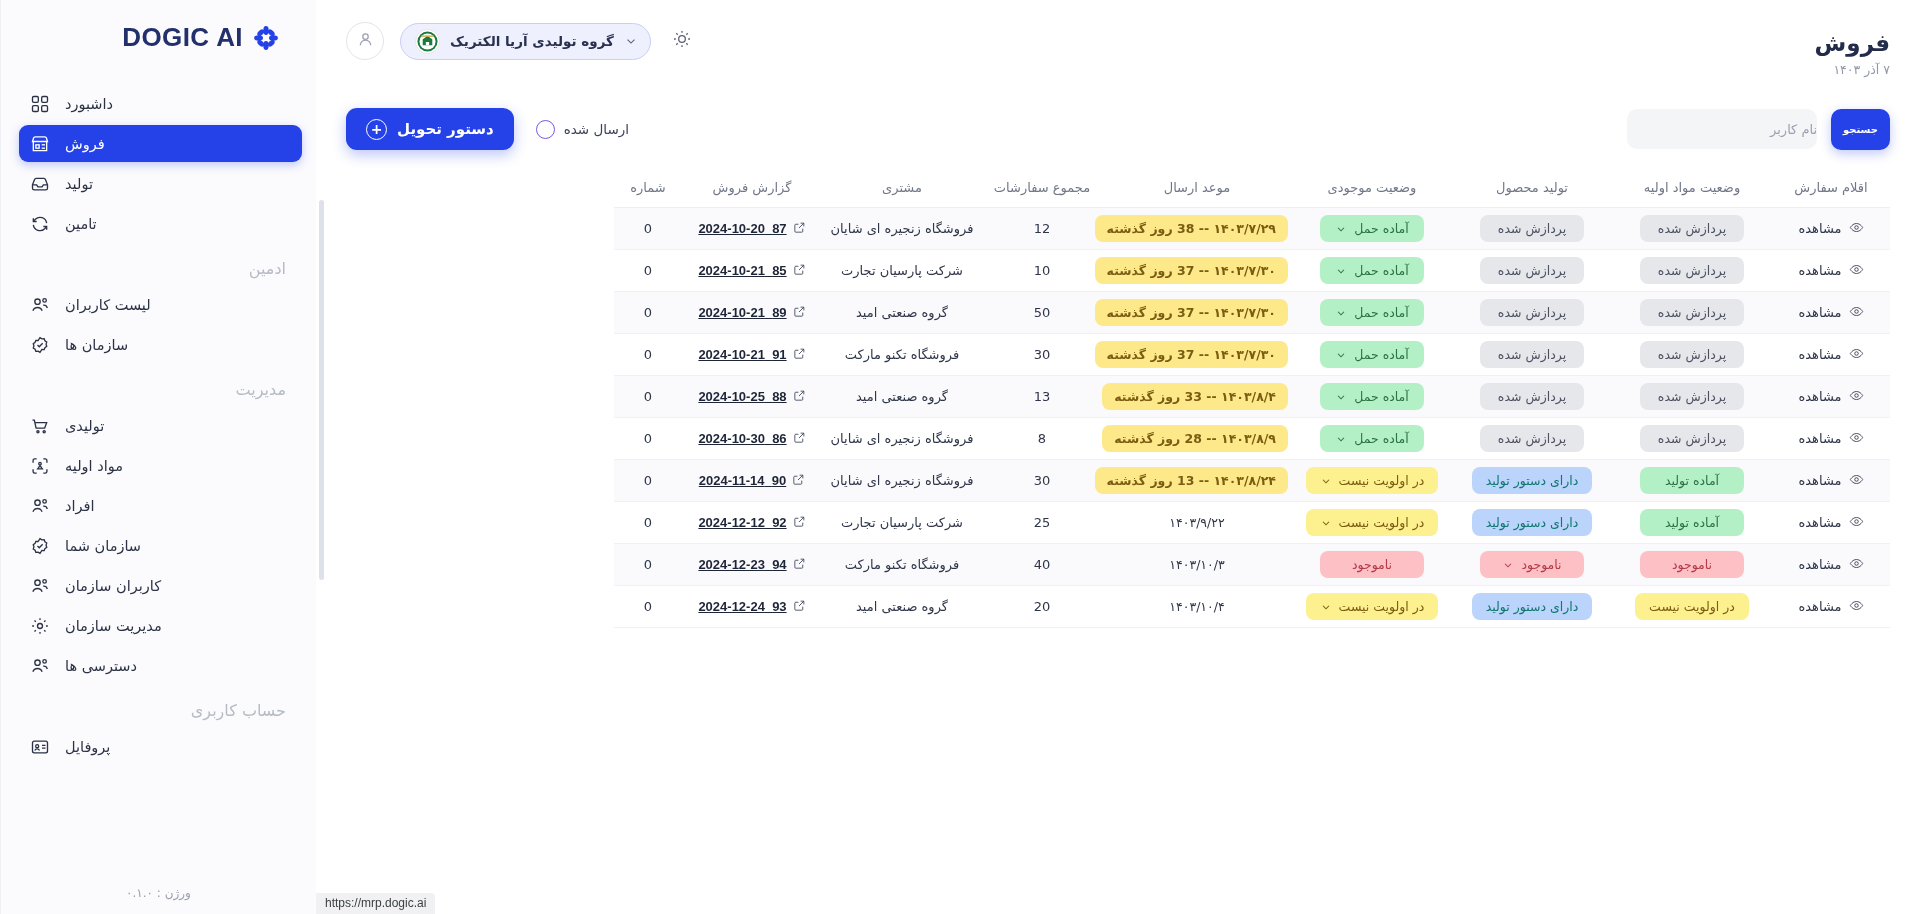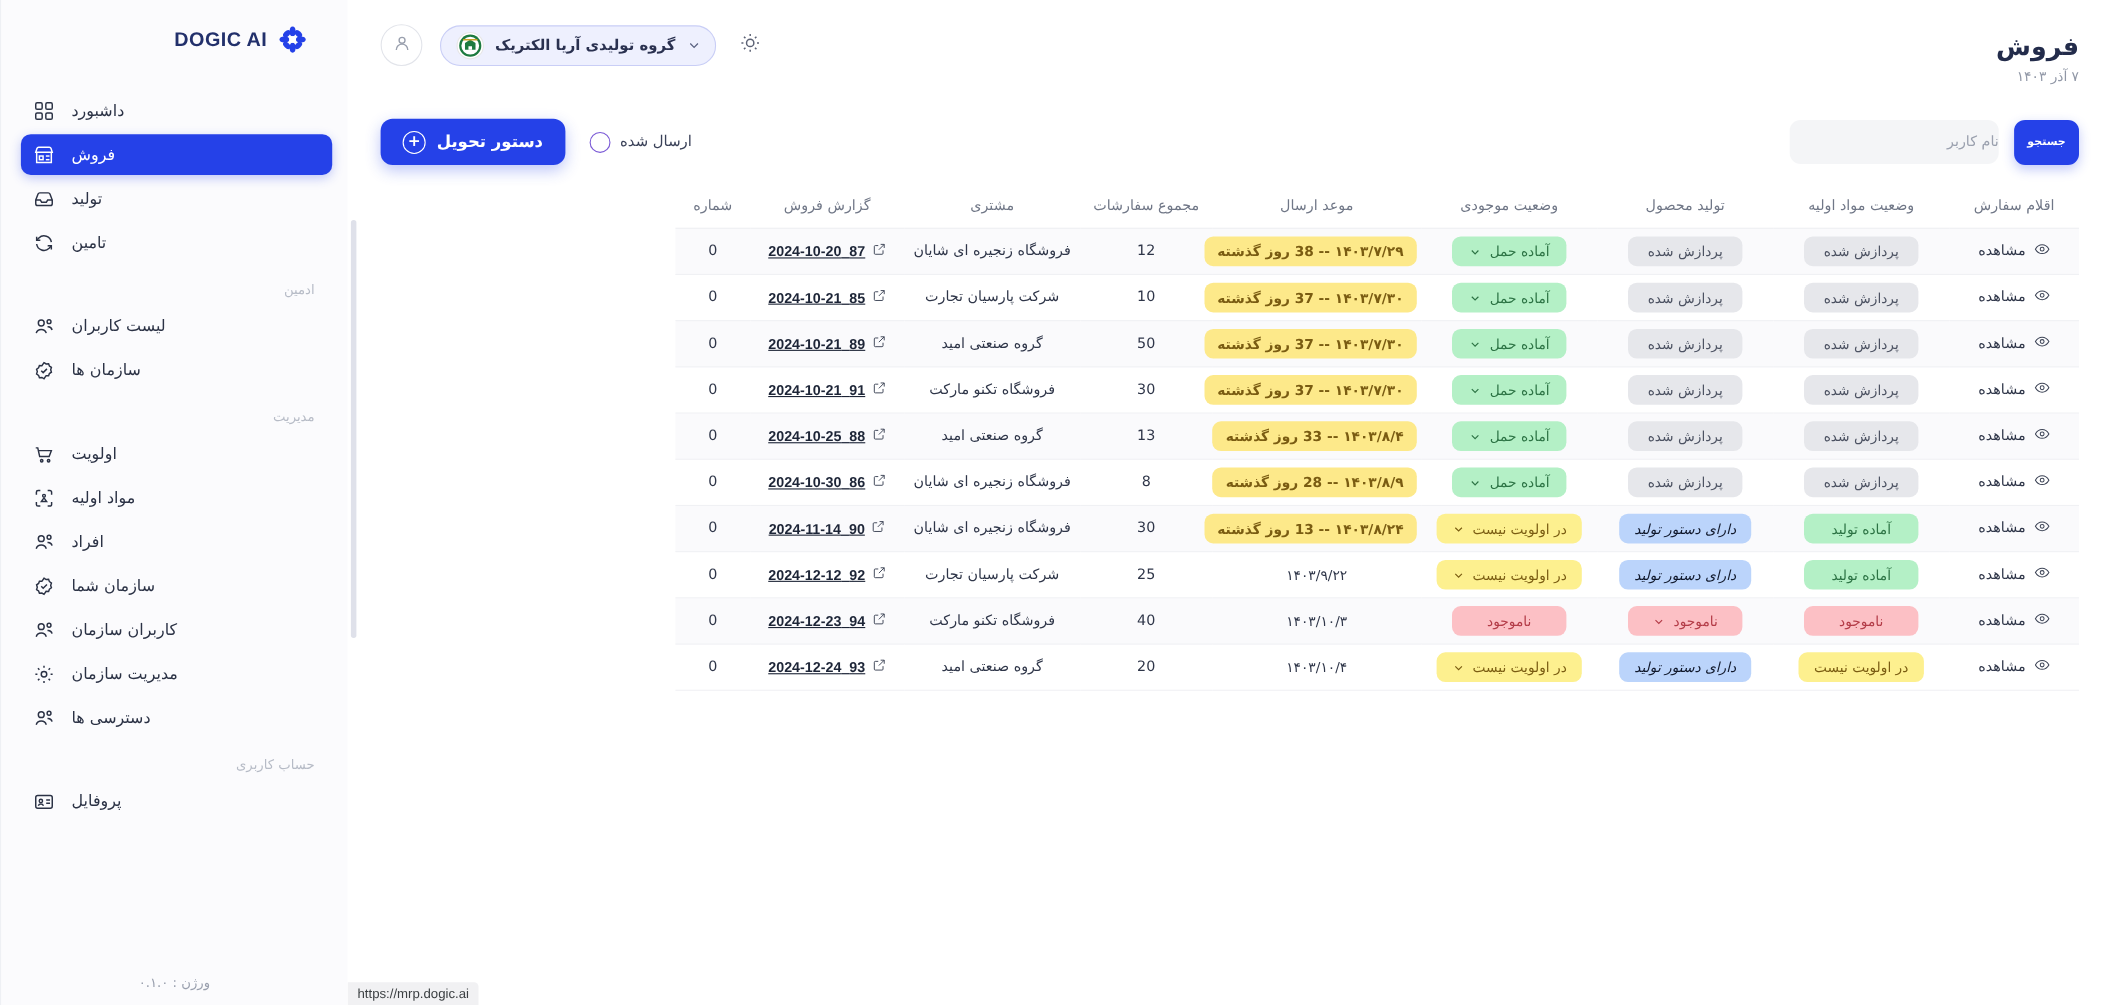--- a/index.html
+++ b/index.html
@@ -20,26 +20,26 @@
     display: flex; flex-direction: column;
     position: relative;
     flex: 0 0 316px;
   }
   .brand {
     display: flex; align-items: center; justify-content: flex-start;
     gap: 9px; padding: 22px 32px 10px 0; margin-right: 4px;
   }
   .brand-logo { width: 28px; height: 28px; flex: 0 0 28px; }
   .brand-name {
-    font-size: 18px; font-weight: bold; color: #22306b;
+    font-size: 26px; font-weight: bold; color: #22306b;
     letter-spacing: .4px; font-family: "Liberation Sans", sans-serif;
   }
   .nav { margin-top: 22px; padding: 0 14px 0 18px; flex: 1 1 auto; }
   .nav-section-label {
-    font-size: 12px; color: #b6bbc6; text-align: right;
+    font-size: 16px; color: #b6bbc6; text-align: right;
     padding: 14px 16px 8px 0; letter-spacing: .2px;
   }
   .nav-item {
     display: flex; align-items: center; justify-content: flex-start;
     flex-direction: row-reverse;
     gap: 14px;
     height: 37px; margin-bottom: 3px;
     padding: 0 12px 0 10px;
     border-radius: 9px;
     cursor: pointer;
@@ -179,21 +179,21 @@
   tbody tr:nth-child(even) { background: #ffffff; }
 
   .badge {
     display: inline-flex; align-items: center; justify-content: center;
     gap: 7px; flex-direction: row-reverse;
     min-width: 104px; height: 27px; padding: 0 14px;
     border-radius: 8px; font-size: 12.5px; white-space: nowrap;
   }
   .badge.grey   { background: #e6e7eb; color: #4c5262; }
   .badge.green  { background: #b4f0c6; color: #2c7344; }
-  .badge.blue   { background: #bbd4fb; color: #0f172a; font-style: italic; }
+  .badge.blue   { background: #bbd4fb; color: #0f766e; }
   .badge.yellow { background: #fde98a; color: #7a5c12; }
   .badge.yellow2{ background: #fdf08f; color: #7a5c12; }
   .badge.red    { background: #fcc0c5; color: #b33b47; }
   .badge .bchev { width: 12px; height: 12px; stroke: currentColor; fill: none; stroke-width: 2.1; }
   .badge.date { min-width: 156px; font-weight: bold; padding: 0 12px; }
 
   .rep-link {
     display: inline-flex; align-items: center; flex-direction: row-reverse;
     gap: 6px; color: #1d2537; font-weight: bold; font-size: 13px;
     text-decoration: underline; cursor: pointer;
@@ -316,21 +316,21 @@
 
     <div class="nav-section-label">مدیریت</div>
     <div class="nav-item">
       <span class="ni-icon">
         <svg viewBox="0 0 24 24">
             <path d="M3 5h2.2l2.1 9.5h10.3L20 8H6.2"></path>
             <circle cx="9.5" cy="19" r="1.3"></circle>
             <circle cx="17" cy="19" r="1.3"></circle>
           </svg>
       </span>
-      <span class="ni-label">اولویت</span>
+      <span class="ni-label">تولیدی</span>
     </div>
     <div class="nav-item">
       <span class="ni-icon">
         <svg viewBox="0 0 24 24">
             <path d="M8 3.5H5.5A1.8 1.8 0 0 0 3.7 5.3V8"></path>
             <path d="M16 3.5h2.5A1.8 1.8 0 0 1 20.3 5.3V8"></path>
             <path d="M8 20.5H5.5A1.8 1.8 0 0 1 3.7 18.7V16"></path>
             <path d="M16 20.5h2.5a1.8 1.8 0 0 0 1.8-1.8V16"></path>
             <circle cx="12" cy="9.2" r="1.5"></circle>
             <path d="M9.2 15.4 12 11.6l2.8 3.8z"></path>

